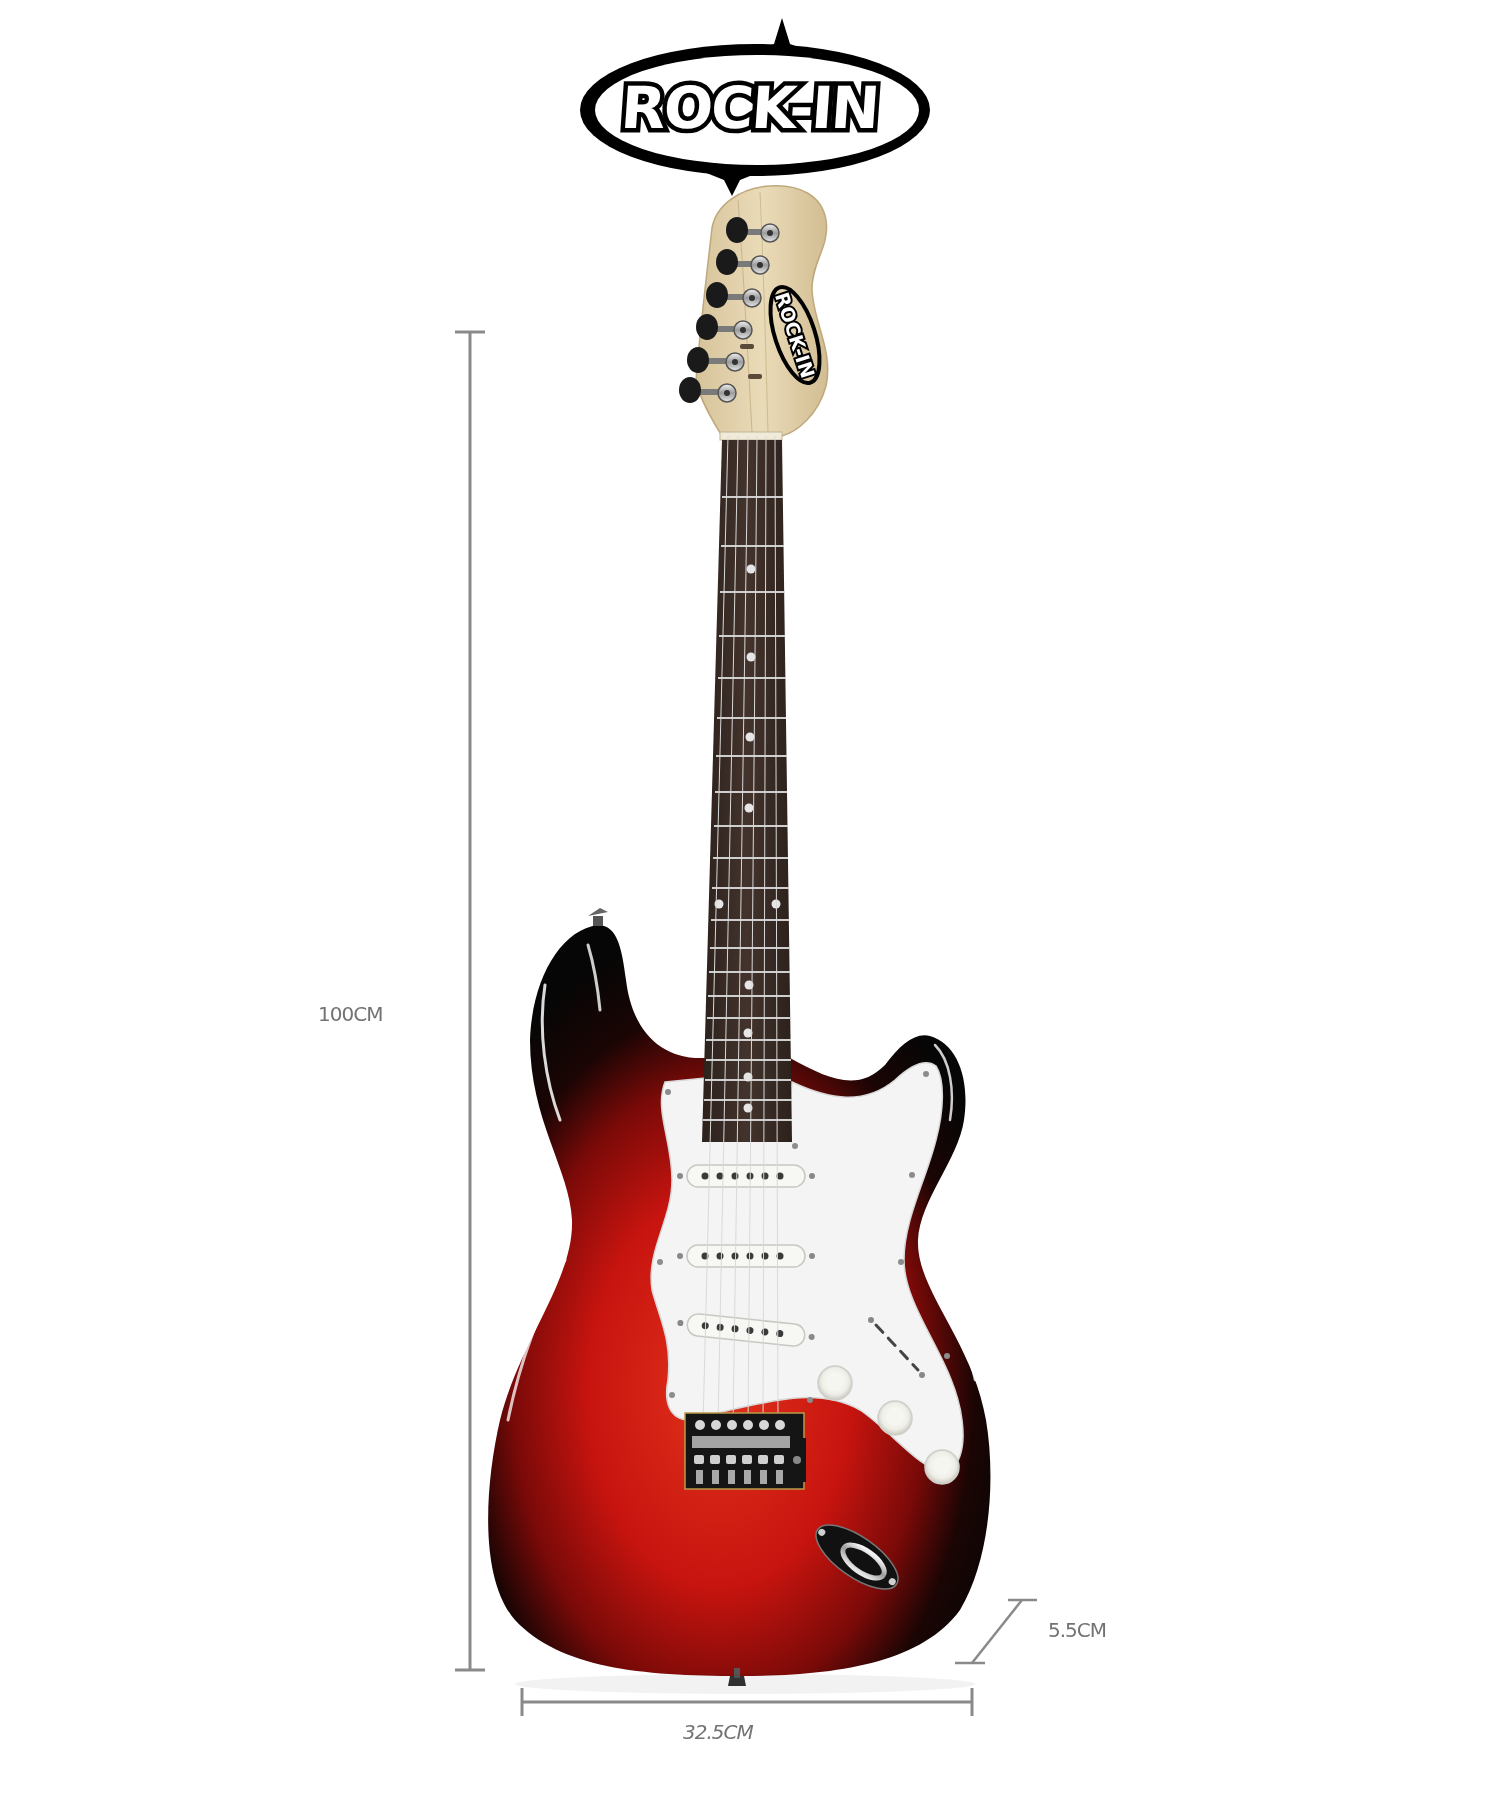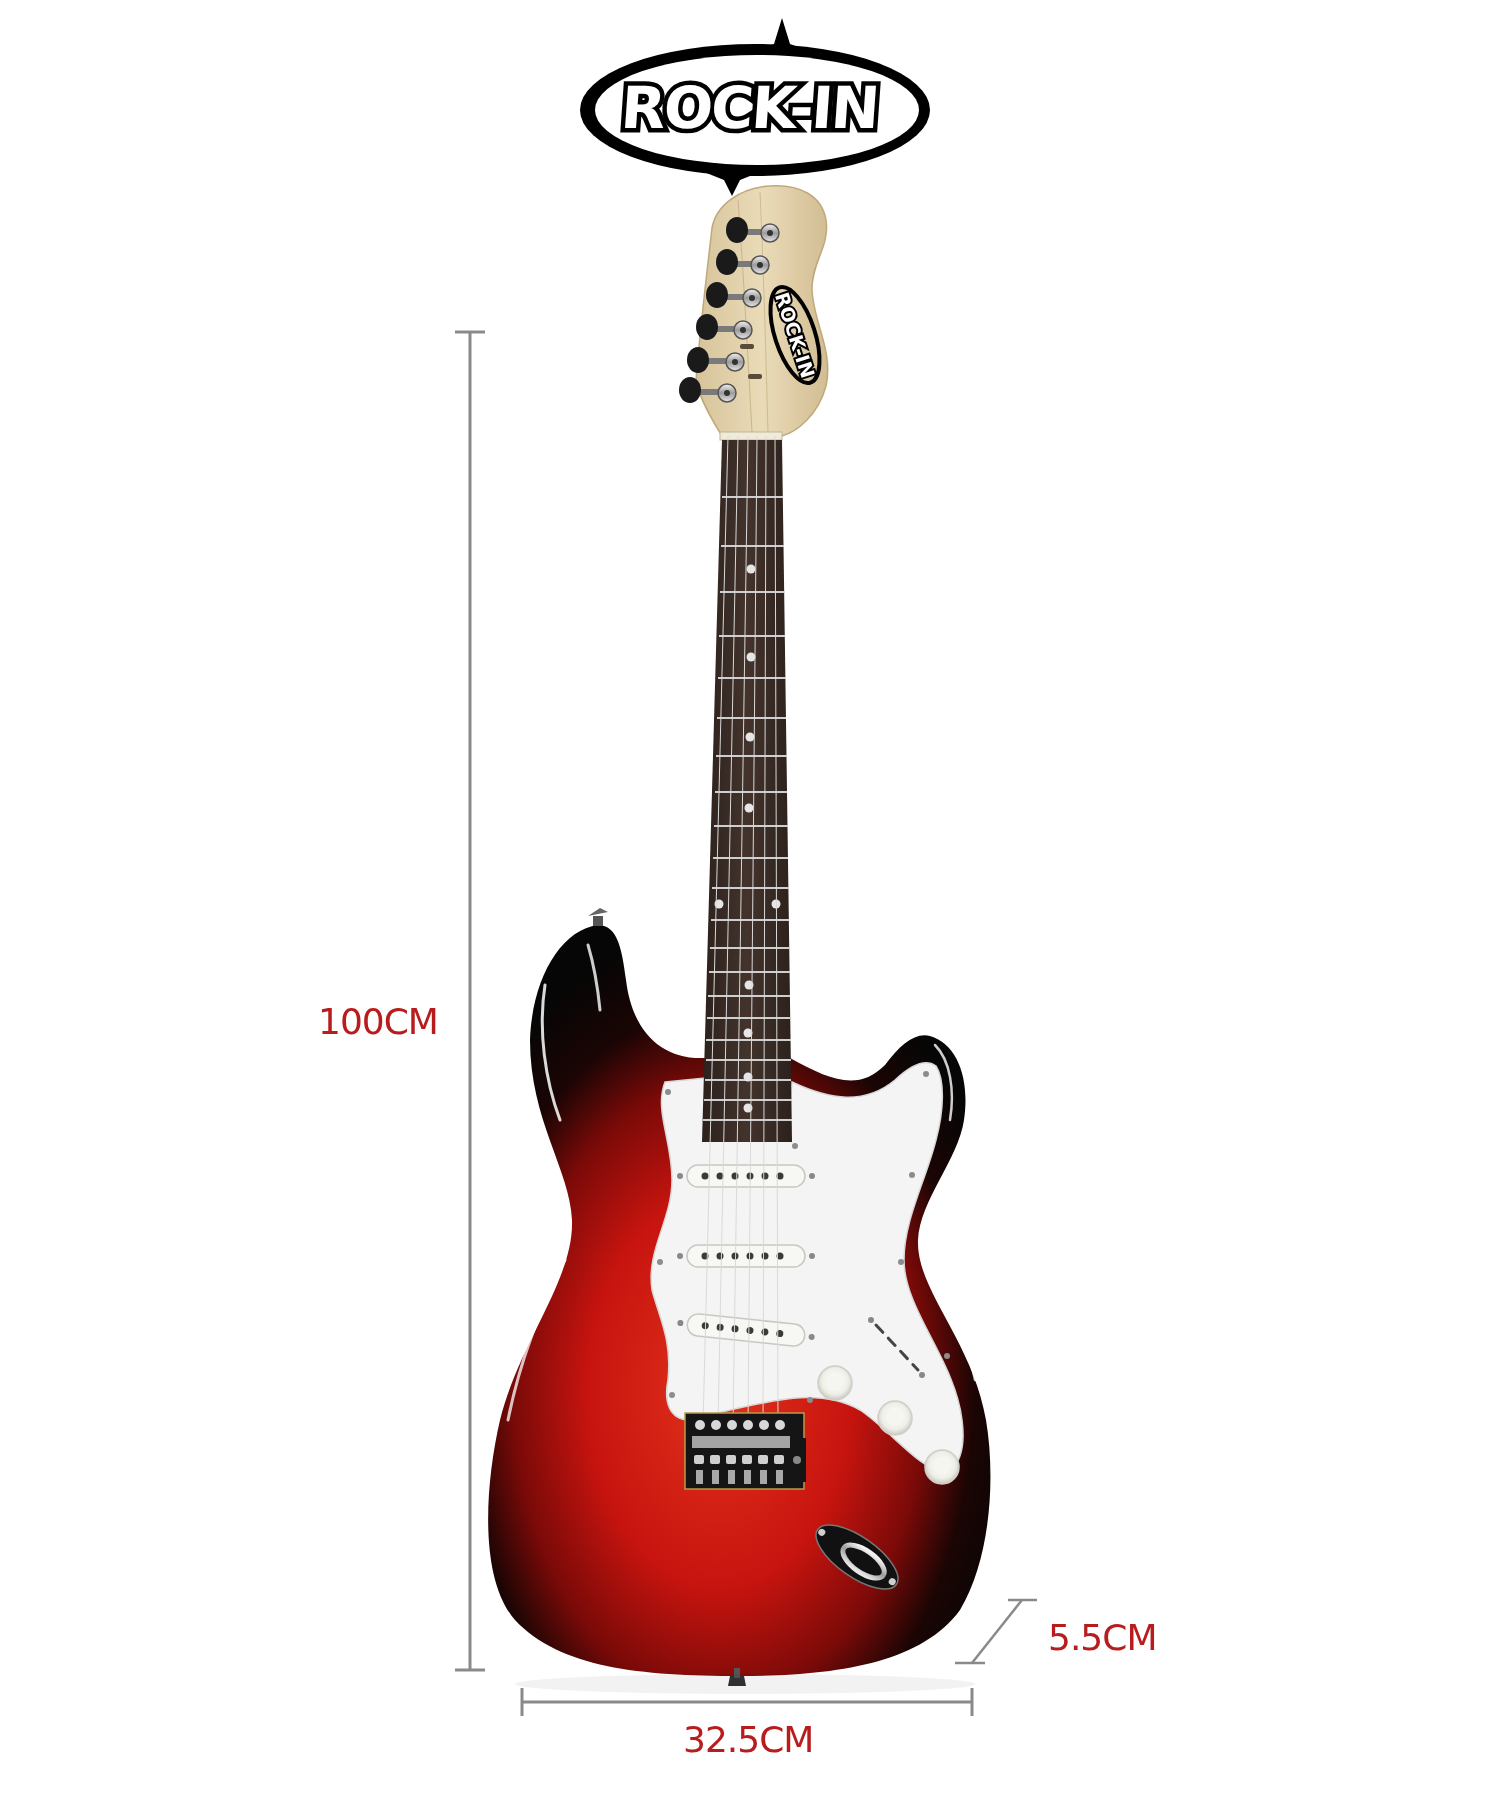--- a/index.html
+++ b/index.html
@@ -19,30 +19,30 @@
       left: 0; top: 0;
       width: 1500px; height: 1800px;
     }
     svg.art {
       position: absolute;
       left: 0; top: 0;
       width: 1500px; height: 1800px;
     }
     .dim-label {
       position: absolute;
-      color: #b91c1c;
+      color: #737373;
       font-family: "DejaVu Sans", sans-serif;
       font-weight: 400;
-      font-size: 36px;
+      font-size: 20px;
       letter-spacing: -1px;
       line-height: 1;
       white-space: nowrap;
     }
     .label-length { left: 318px; top: 1004px; }
-    .label-width  { left: 683px; top: 1722px; }
+    .label-width  { left: 683px; top: 1722px; font-style: italic; }
     .label-depth  { left: 1048px; top: 1620px; }
     .logo-text {
       font-family: "DejaVu Sans", sans-serif;
       font-weight: 700;
     }
   </style>
 </head>
 <body>
 
 <div class="stage">

